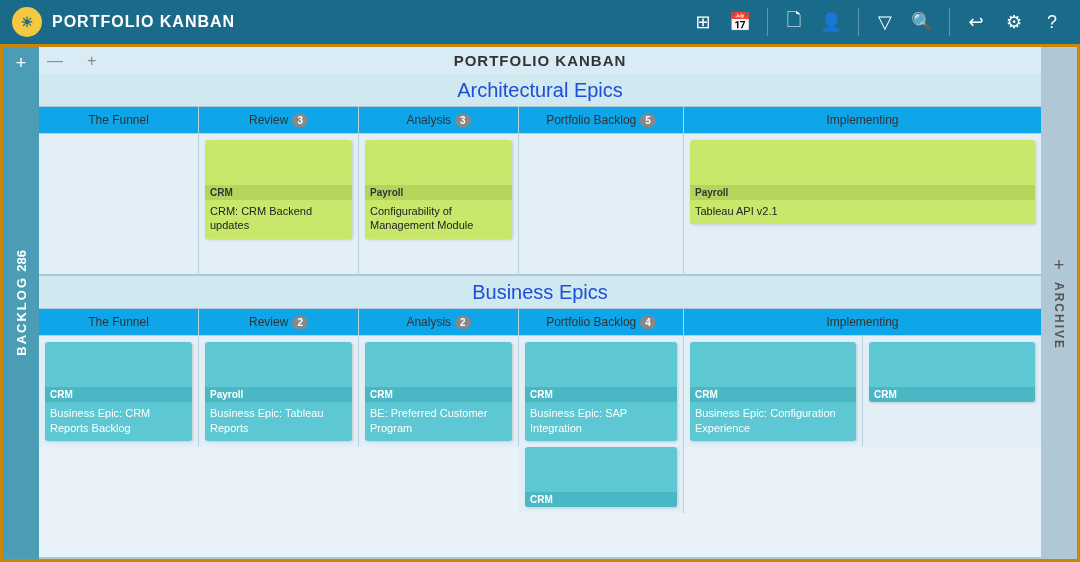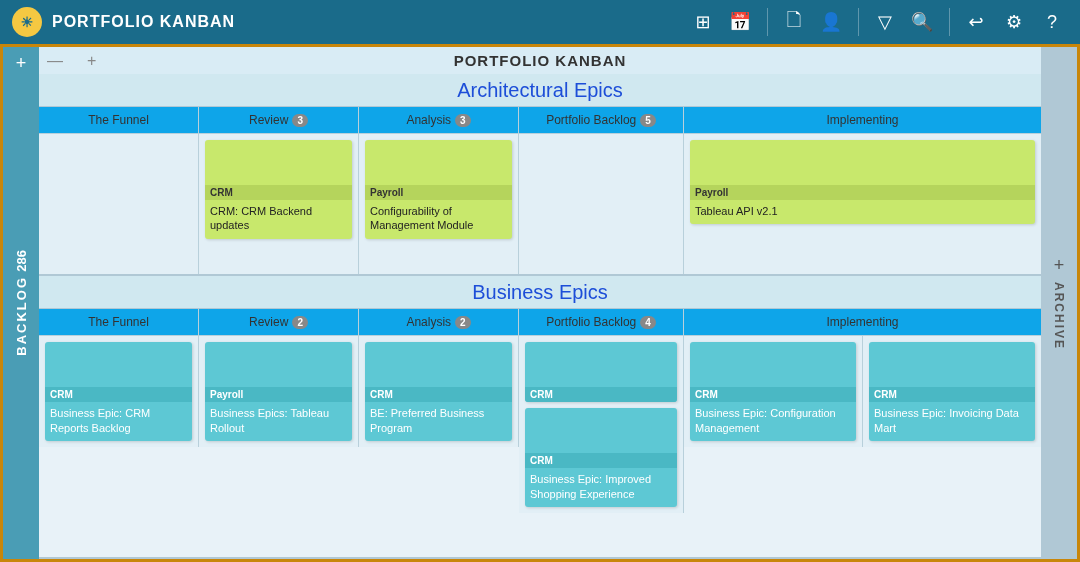--- a/index.html
+++ b/index.html
@@ -391,50 +391,49 @@
       <div class="cards-area" style="display:grid; grid-template-columns: 160px 160px 160px 165px 1fr; flex:1; align-items: start;">
         <div class="col-cards">
           <div class="card card-teal">
             <div class="card-label">CRM</div>
             <div class="card-text">Business Epic: CRM Reports Backlog</div>
           </div>
         </div>
         <div class="col-cards">
           <div class="card card-teal">
             <div class="card-label">Payroll</div>
-            <div class="card-text">Business Epics: Tableau Rollout</div>
+            <div class="card-text">Business Epic: Tableau Reports</div>
           </div>
         </div>
         <div class="col-cards">
           <div class="card card-teal">
             <div class="card-label">CRM</div>
-            <div class="card-text">BE: Preferred Business Program</div>
+            <div class="card-text">BE: Preferred Customer Program</div>
           </div>
         </div>
         <div class="col-cards">
           <div class="card card-teal">
             <div class="card-label">CRM</div>
+            <div class="card-text">Business Epic: SAP Integration</div>
           </div>
           <div class="card card-teal">
             <div class="card-label">CRM</div>
-            <div class="card-text">Business Epic: Improved Shopping Experience</div>
           </div>
         </div>
 
         <div class="col-cards implementing-col" style="display:flex; flex-direction:row; padding:0; background:transparent; gap:0;">
           <div class="implementing-sub">
             <div class="card card-teal">
               <div class="card-label">CRM</div>
-              <div class="card-text">Business Epic: Configuration Management</div>
+              <div class="card-text">Business Epic: Configuration Experience</div>
             </div>
           </div>
           <div class="implementing-sub" style="border-right:none;">
             <div class="card card-teal">
               <div class="card-label">CRM</div>
-              <div class="card-text">Business Epic: Invoicing Data Mart</div>
             </div>
           </div>
         </div>
       </div>
     </div>
 
   </div>
 
   <div id="archive-strip">
     <span class="archive-plus">+</span>

